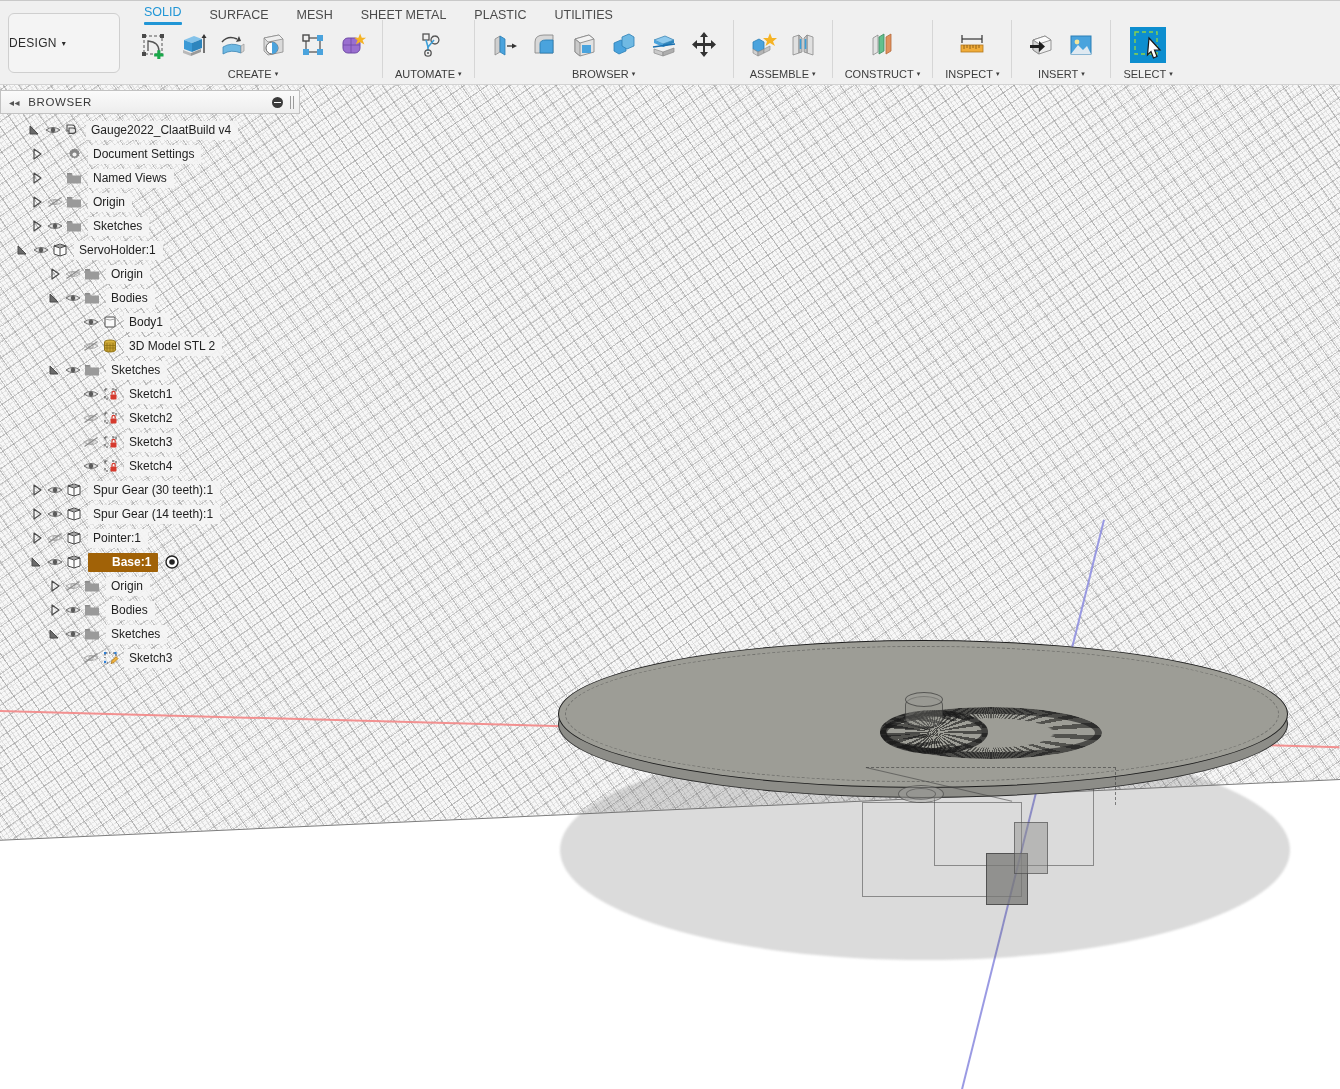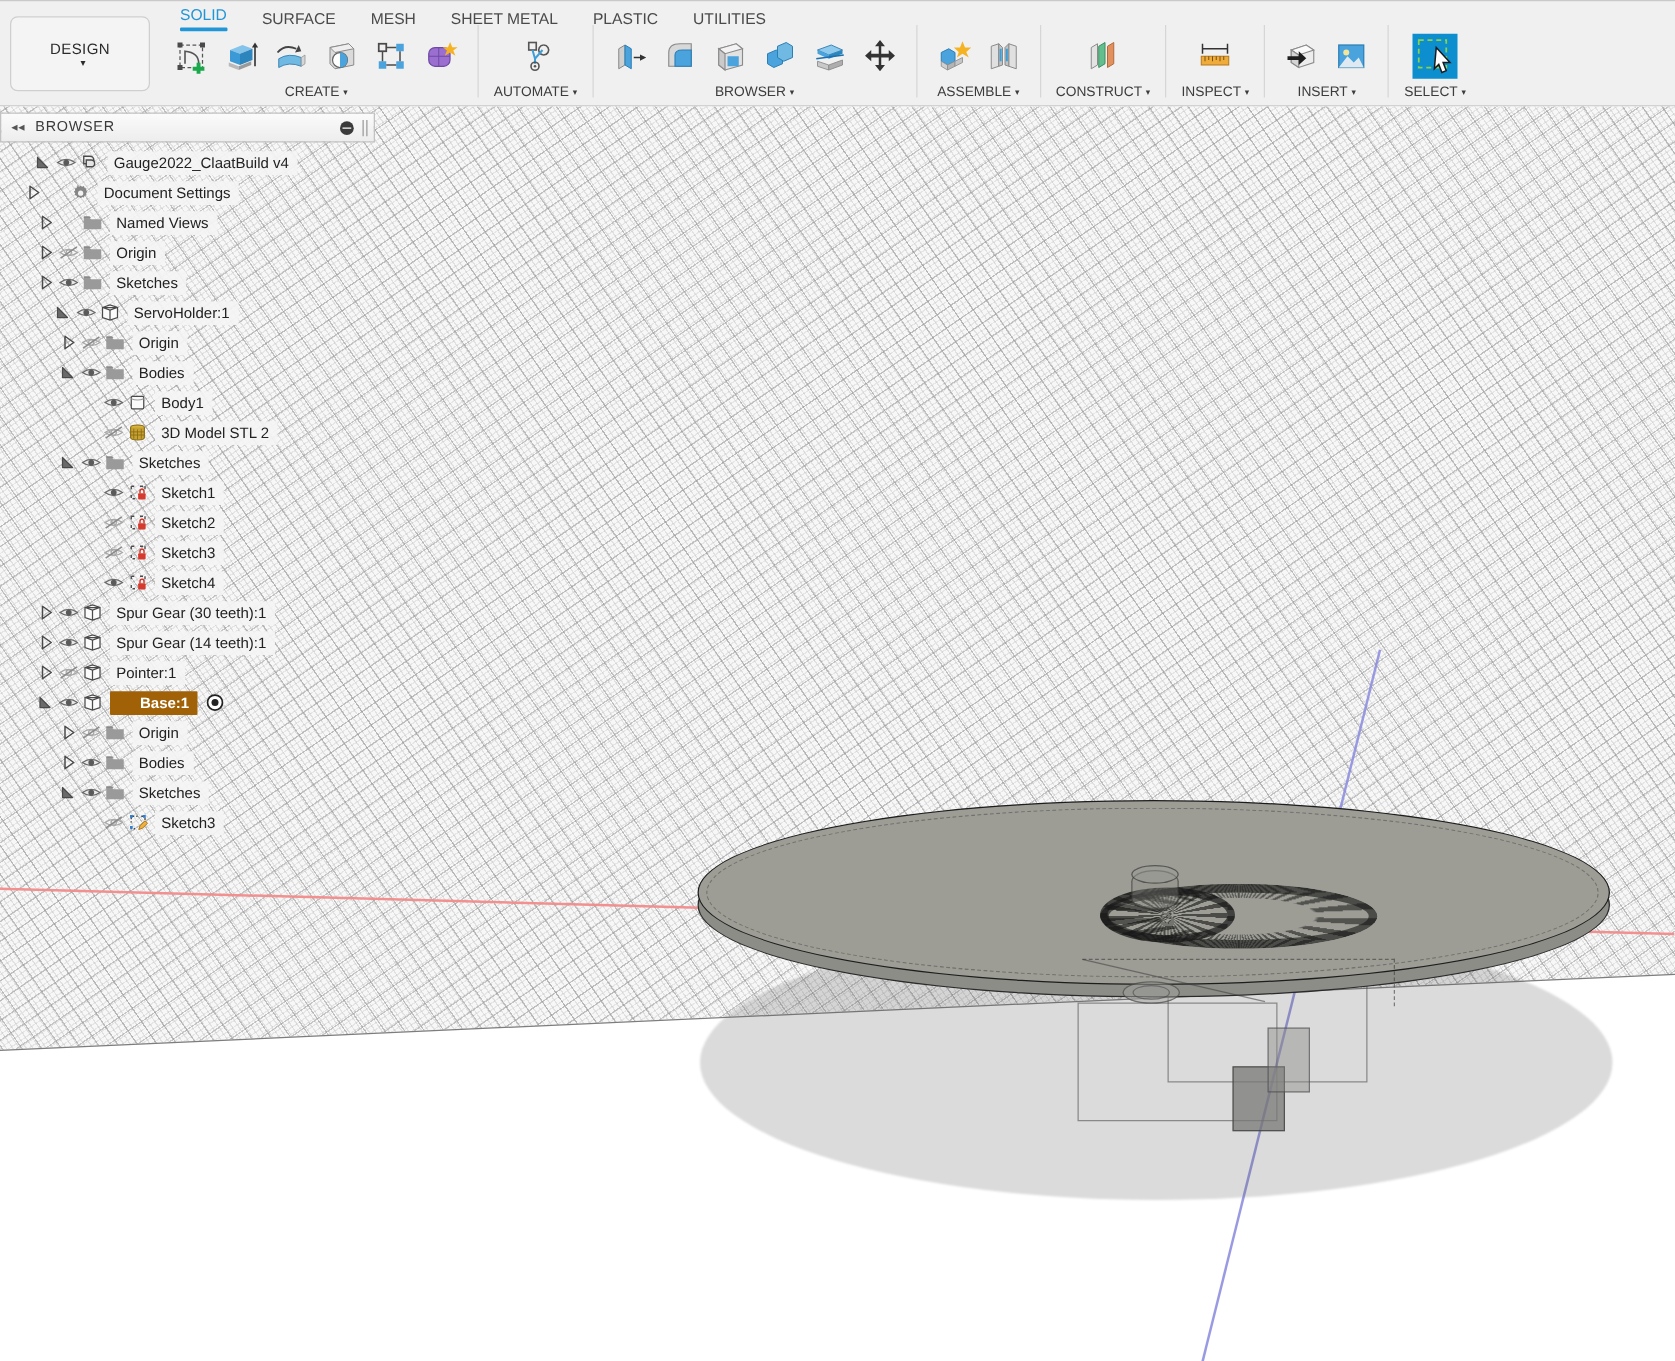--- a/index.html
+++ b/index.html
@@ -220,24 +220,23 @@
     border-bottom: 1px solid #d2d2d2;
     box-sizing: border-box;
   }
   .design-btn {
     position: absolute;
     left: 8px; top: 12px;
     width: 110px; height: 58px;
     border: 1px solid #cfcfcf;
     border-radius: 6px;
     background: #f4f4f4;
-    display: flex; align-items: center; justify-content: center;
+    display: flex; align-items: center; 
     font-size: 12px; color: #2b2b2b; letter-spacing: .3px;
     cursor: pointer;
-    flex-direction: column;
   }
   .design-btn .caret { margin-left: 5px; font-size: 8px; }
 
   .tabs {
     position: absolute;
     left: 130px; top: 2px;
     display: flex; align-items: center;
   }
   .tab {
     font-size: 12.5px;
@@ -688,21 +687,21 @@
             </svg>
           </span>
           <span class="nicon">
             <svg width="16" height="16" viewBox="0 0 16 16">
               <path d="M3 3 h5 a3 3 0 0 1 0 6 h-5 z" fill="#f2f2f2" stroke="#4a4a4a" stroke-width="1.1"></path>
               <path d="M5 6 h4 a2.6 2.6 0 0 1 0 5.4 h-4 z" fill="#e4e4e4" stroke="#4a4a4a" stroke-width="1.1"></path>
             </svg>
           </span>
           <span class="nlabel">Gauge2022_ClaatBuild v4</span>
         </div>
-        <div class="node" style="padding-left: 20px;">
+        <div class="node" style="padding-left: 30px;">
           <span class="arrow">
             <svg width="11" height="12" viewBox="0 0 11 12">
               <path d="M2 1 L9 6 L2 11 Z" fill="none" stroke="#4a4a4a" stroke-width="1.2" stroke-linejoin="round"></path>
             </svg>
           </span>
           <span class="eye none"></span>
           <span class="nicon">
             <svg width="15" height="15" viewBox="0 0 16 16">
               <path d="M8 1.4 l1.2 1.1 1.6-.5 .6 1.6 1.6 .5 -.4 1.6 1.2 1.2 -1.2 1.2 .4 1.6 -1.6 .5 -.6 1.6 -1.6-.5 -1.2 1.1 -1.2-1.1 -1.6 .5 -.6-1.6 -1.6-.5 .4-1.6 -1.2-1.2 1.2-1.2 -.4-1.6 1.6-.5 .6-1.6 1.6 .5z" fill="#868686"></path>
               <circle cx="8" cy="8" r="2.2" fill="#f2f2f2"></circle>
@@ -759,21 +758,21 @@
             </svg>
           </span>
           <span class="nicon">
             <svg width="16" height="14" viewBox="0 0 16 14">
               <path d="M1 3 h4.6 l1.2 1.4 h8.2 v8 h-14 z" fill="#9a9a9a"></path>
               <path d="M1 2 h4.6 l1.2 1.4 h-5.8 z" fill="#8a8a8a"></path>
             </svg>
           </span>
           <span class="nlabel">Sketches</span>
         </div>
-        <div class="node" style="padding-left: 44px;">
+        <div class="node" style="padding-left: 16px;">
           <span class="arrow">
             <svg width="12" height="11" viewBox="0 0 12 11">
               <path d="M1 1 L1 9 L9 9 Z" fill="#6a6a6a" stroke="#4a4a4a" stroke-width="1" stroke-linejoin="round"></path>
             </svg>
           </span>
           <span class="eye">
             <svg width="16" height="12" viewBox="0 0 16 12">
               <path d="M1 6 q7-5 14 0 q-7 5 -14 0z" fill="#e8e8e8" stroke="#6a6a6a" stroke-width="1"></path>
               <circle cx="8" cy="6" r="2.3" fill="#5a5a5a"></circle>
             </svg>

